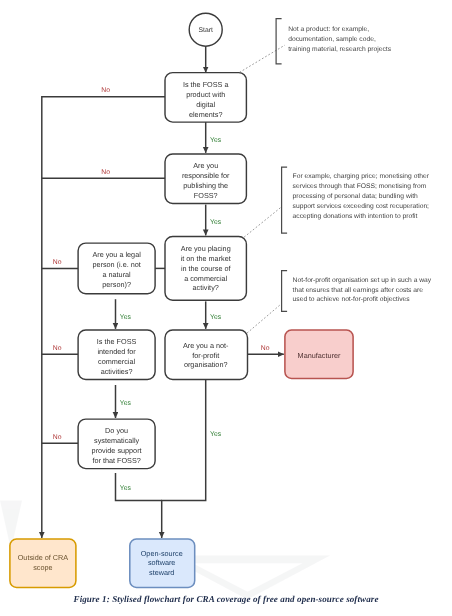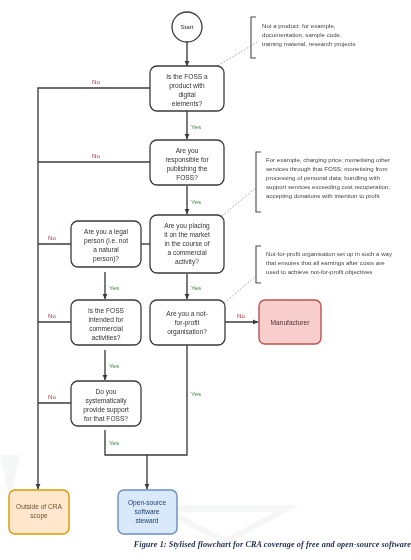--- a/index.html
+++ b/index.html
@@ -28,21 +28,21 @@
   .flow-line{stroke:#3b3b3b;stroke-width:1.35;fill:none;}
   .note-line{stroke:#9a9a9a;stroke-width:0.9;fill:none;
     stroke-dasharray:1.6 1.8;}
   .note-bracket{stroke:#4a4a4a;stroke-width:1.1;fill:none;}
   .box-decision{fill:#ffffff;stroke:#3b3b3b;stroke-width:1.3;}
   .box-manufacturer{fill:#f8cecc;stroke:#b85450;stroke-width:1.4;}
   .box-outside{fill:#ffe6cc;stroke:#d79b00;stroke-width:1.4;}
   .box-steward{fill:#dae8fc;stroke:#6c8ebf;stroke-width:1.4;}
   .start-circle{fill:#ffffff;stroke:#3b3b3b;stroke-width:1.3;}
   .caption{
-    position:absolute;left:0;top:540px;width:411px;text-align:right;
+    position:absolute;left:0;top:540px;width:411px;text-align:center;
     font-family:"Liberation Serif", serif;font-style:italic;
     font-weight:bold;font-size:8.2px;color:#1d2b4a;letter-spacing:0.1px;
   }
 </style>
 </head>
 <body>
 
 <div id="chart-root">
 <svg width="411" height="560" viewBox="0 0 411 560">
 

